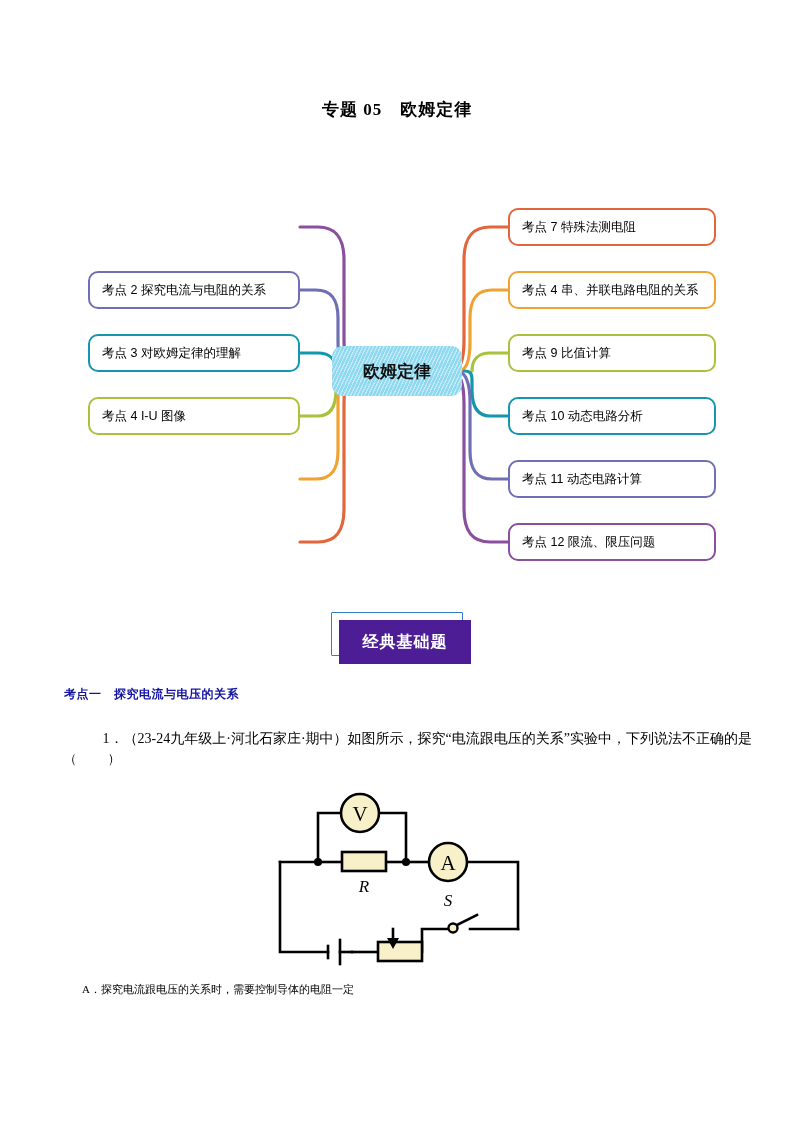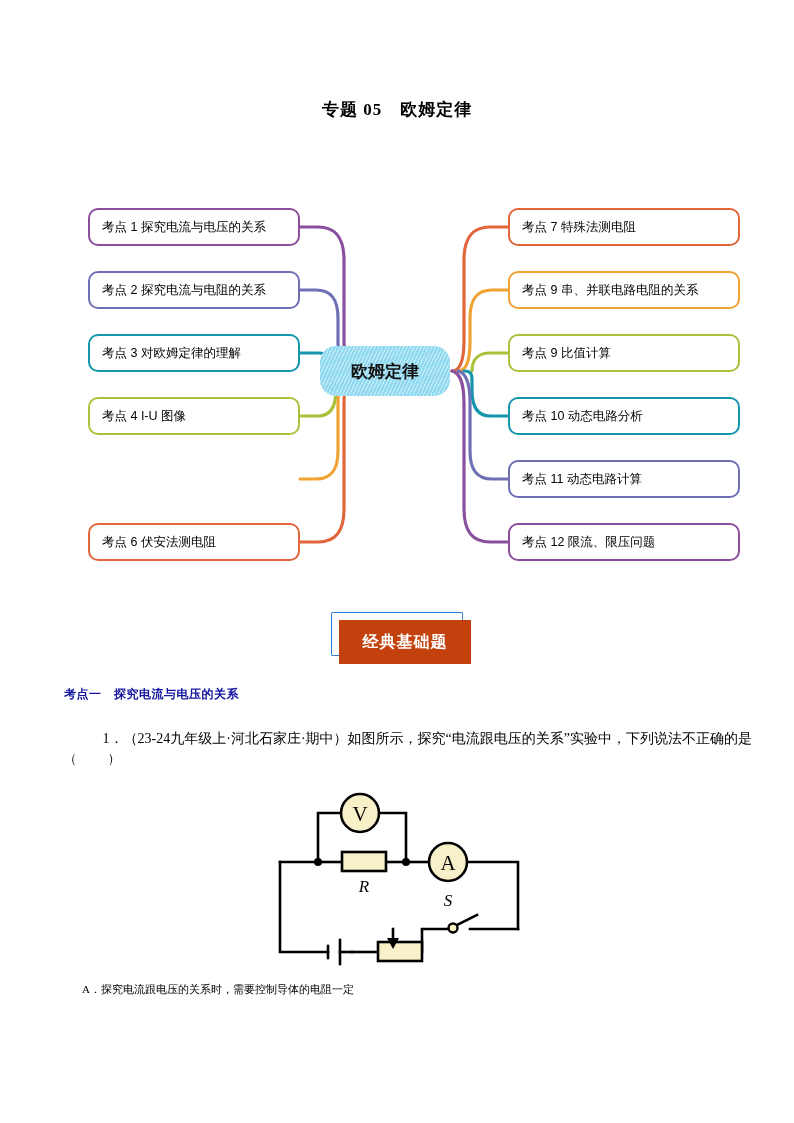--- a/index.html
+++ b/index.html
@@ -39,28 +39,28 @@
     background: #ffffff;
     border: 2px solid #888;
     display: flex;
     align-items: center;
     padding: 0 12px;
     font-size: 12.5px;
     white-space: nowrap;
     z-index: 3;
   }
   .mm-node.left  { left: 88px;  width: 212px; }
-  .mm-node.right { left: 508px; width: 232px; }
+  .mm-node.right { left: 508px; width: 208px; }
 
   .mm-center {
     position: absolute;
-    left: 320px; top: 156px;
+    left: 332px; top: 156px;
     width: 130px; height: 50px;
     background: #8ed8f0;
-    border-radius: 16px;
+    border-radius: 11px;
     display: flex;
     align-items: center;
     justify-content: center;
     font-size: 17px;
     font-weight: 700;
     color: #111;
     z-index: 4;
     background-image: repeating-linear-gradient(
         115deg,
         rgba(255,255,255,0.0) 0px,
@@ -82,21 +82,21 @@
     width: 132px; height: 44px;
     border: 1.5px solid #2e7fd4;
     border-radius: 1px;
   }
   .banner-box {
     position: absolute;
     left: 50%; top: 16px;
     transform: translateX(-50%);
     width: 132px; height: 44px;
     margin-left: 8px;
-    background: #c2410c;
+    background: #4c1d95;
     color: #fff;
     font-size: 16px;
     font-weight: 700;
     display: flex;
     align-items: center;
     justify-content: center;
     letter-spacing: 1px;
   }
 
   
@@ -158,41 +158,35 @@
 
       <path d="M508,37 H490 C472,37 464,48 464,70 L464,150 C464,172 460,181 452,181" stroke="#e2653c"></path>
       <path d="M508,100 H492 C476,100 470,110 470,128 L470,152 C470,172 466,181 458,181" stroke="#f0a232"></path>
       <path d="M508,163 H490 C478,163 472,170 472,181" stroke="#a8c23c"></path>
       <path d="M508,226 H490 C478,226 472,218 472,200 L472,190 C472,183 470,181 464,181" stroke="#1496ad"></path>
       <path d="M508,289 H492 C476,289 470,279 470,261 L470,212 C470,192 466,183 458,181" stroke="#6f6fb5"></path>
       <path d="M508,352 H490 C472,352 464,341 464,319 L464,214 C464,192 460,183 452,181" stroke="#8a4f9e"></path>
     </g>
   </svg>
 
-  <div class="mm-node left" style="top:18px;border-color:#8a4f9e">
-      <span>考点 1  探究电流与电压的关系</span>
-    </div>
   <div class="mm-node left" style="top:81px;border-color:#6f6fb5">
       <span>考点 2  探究电流与电阻的关系</span>
     </div>
   <div class="mm-node left" style="top:144px;border-color:#1496ad">
       <span>考点 3  对欧姆定律的理解</span>
     </div>
   <div class="mm-node left" style="top:207px;border-color:#a8c23c">
       <span>考点 4  I-U  图像</span>
     </div>
-  <div class="mm-node left" style="top:333px;border-color:#e2653c">
-      <span>考点 6  伏安法测电阻</span>
-    </div>
 
   <div class="mm-node right" style="top:18px;border-color:#e2653c">
       <span>考点 7  特殊法测电阻</span>
     </div>
   <div class="mm-node right" style="top:81px;border-color:#f0a232">
-      <span>考点 9  串、并联电路电阻的关系</span>
+      <span>考点 4  串、并联电路电阻的关系</span>
     </div>
   <div class="mm-node right" style="top:144px;border-color:#a8c23c">
       <span>考点 9  比值计算</span>
     </div>
   <div class="mm-node right" style="top:207px;border-color:#1496ad">
       <span>考点 10  动态电路分析</span>
     </div>
   <div class="mm-node right" style="top:270px;border-color:#6f6fb5">
       <span>考点 11  动态电路计算</span>
     </div>

